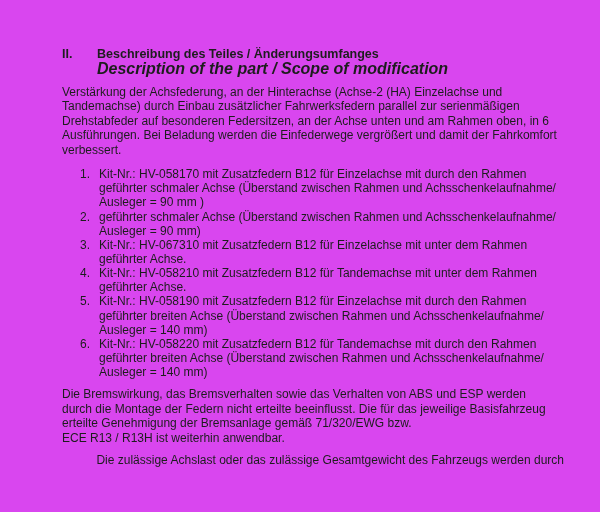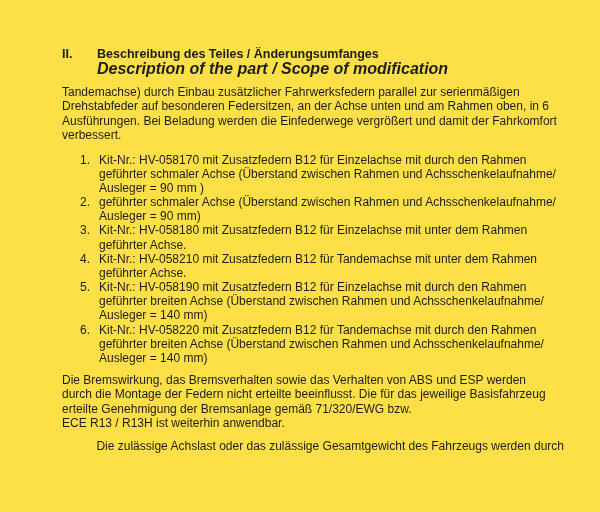--- a/index.html
+++ b/index.html
@@ -4,21 +4,21 @@
 <style>
   * { box-sizing: border-box; }
   html, body { margin: 0; padding: 0; }
   body {
     width: 600px; height: 512px;
     background: #ffffff;
     font-family: "Liberation Sans", "DejaVu Sans", sans-serif;
     color: #1d1d1d;
     overflow: hidden;
   }
-  .doc { position: relative; width: 600px; height: 512px; background: #fde047; text-decoration: underline; }
+  .doc { position: relative; width: 600px; height: 512px; background: #d946ef; text-decoration: underline; }
   .content { position: absolute; left: 62px; top: 47px; width: 502px; }
 
   .heading { display: flex; align-items: flex-start; }
   .sec-num { flex: 0 0 35px; font-weight: bold; font-size: 12.5px; line-height: 14.5px; }
   .titles .t-de { font-weight: bold; font-size: 12.5px; line-height: 14.5px; }
   .titles .t-en { font-weight: bold; font-style: italic; font-size: 16px; line-height: 14.5px; }
 
   .body-text { font-size: 12px; }
   .para { margin: 0; line-height: 14.4px; }
   .ln { display: block; white-space: nowrap; }
@@ -43,20 +43,21 @@
       <span class="sec-num">II.</span>
       <div class="titles">
         <div class="t-de">Beschreibung des Teiles / Änderungsumfanges</div>
         <div class="t-en">Description of the part / Scope of modification</div>
       </div>
     </div>
 
     <div class="body-text">
 
       <p class="para intro">
+        <span class="ln">Verstärkung der Achsfederung, an der Hinterachse (Achse-2 (HA) Einzelachse und</span>
         <span class="ln">Tandemachse) durch Einbau zusätzlicher Fahrwerksfedern parallel zur serienmäßigen</span>
         <span class="ln">Drehstabfeder auf besonderen Federsitzen, an der Achse unten und am Rahmen oben, in 6</span>
         <span class="ln">Ausführungen. Bei Beladung werden die Einfederwege vergrößert und damit der Fahrkomfort</span>
         <span class="ln">verbessert.</span>
       </p>
 
       <ol class="kits">
         <li>
           <span class="k-num">1.</span>
           <span class="k-text">
@@ -68,21 +69,21 @@
         <li>
           <span class="k-num">2.</span>
           <span class="k-text">
             <span class="ln">geführter schmaler Achse (Überstand zwischen Rahmen und Achsschenkelaufnahme/</span>
             <span class="ln">Ausleger = 90 mm)</span>
           </span>
         </li>
         <li>
           <span class="k-num">3.</span>
           <span class="k-text">
-            <span class="ln">Kit-Nr.: HV-058180 mit Zusatzfedern B12 für Einzelachse mit unter dem Rahmen</span>
+            <span class="ln">Kit-Nr.: HV-067310 mit Zusatzfedern B12 für Einzelachse mit unter dem Rahmen</span>
             <span class="ln">geführter Achse.</span>
           </span>
         </li>
         <li>
           <span class="k-num">4.</span>
           <span class="k-text">
             <span class="ln">Kit-Nr.: HV-058210 mit Zusatzfedern B12 für Tandemachse mit unter dem Rahmen</span>
             <span class="ln">geführter Achse.</span>
           </span>
         </li>

